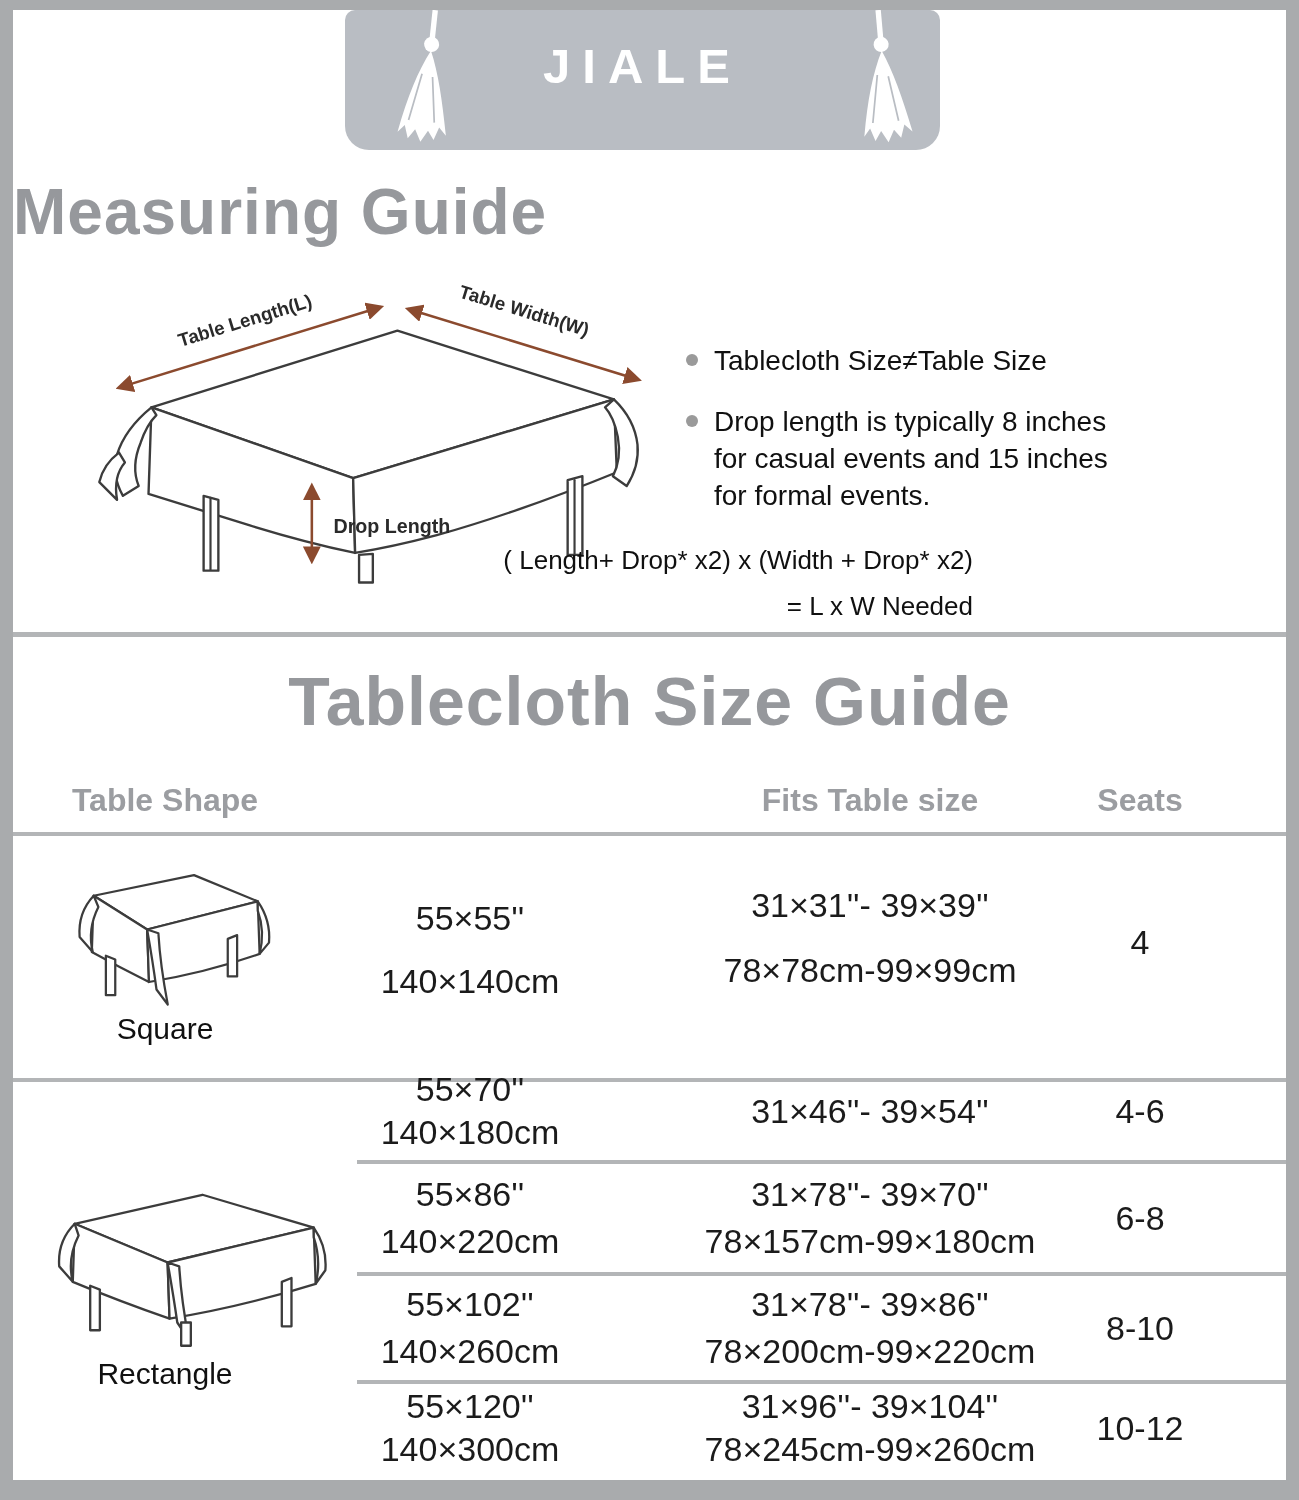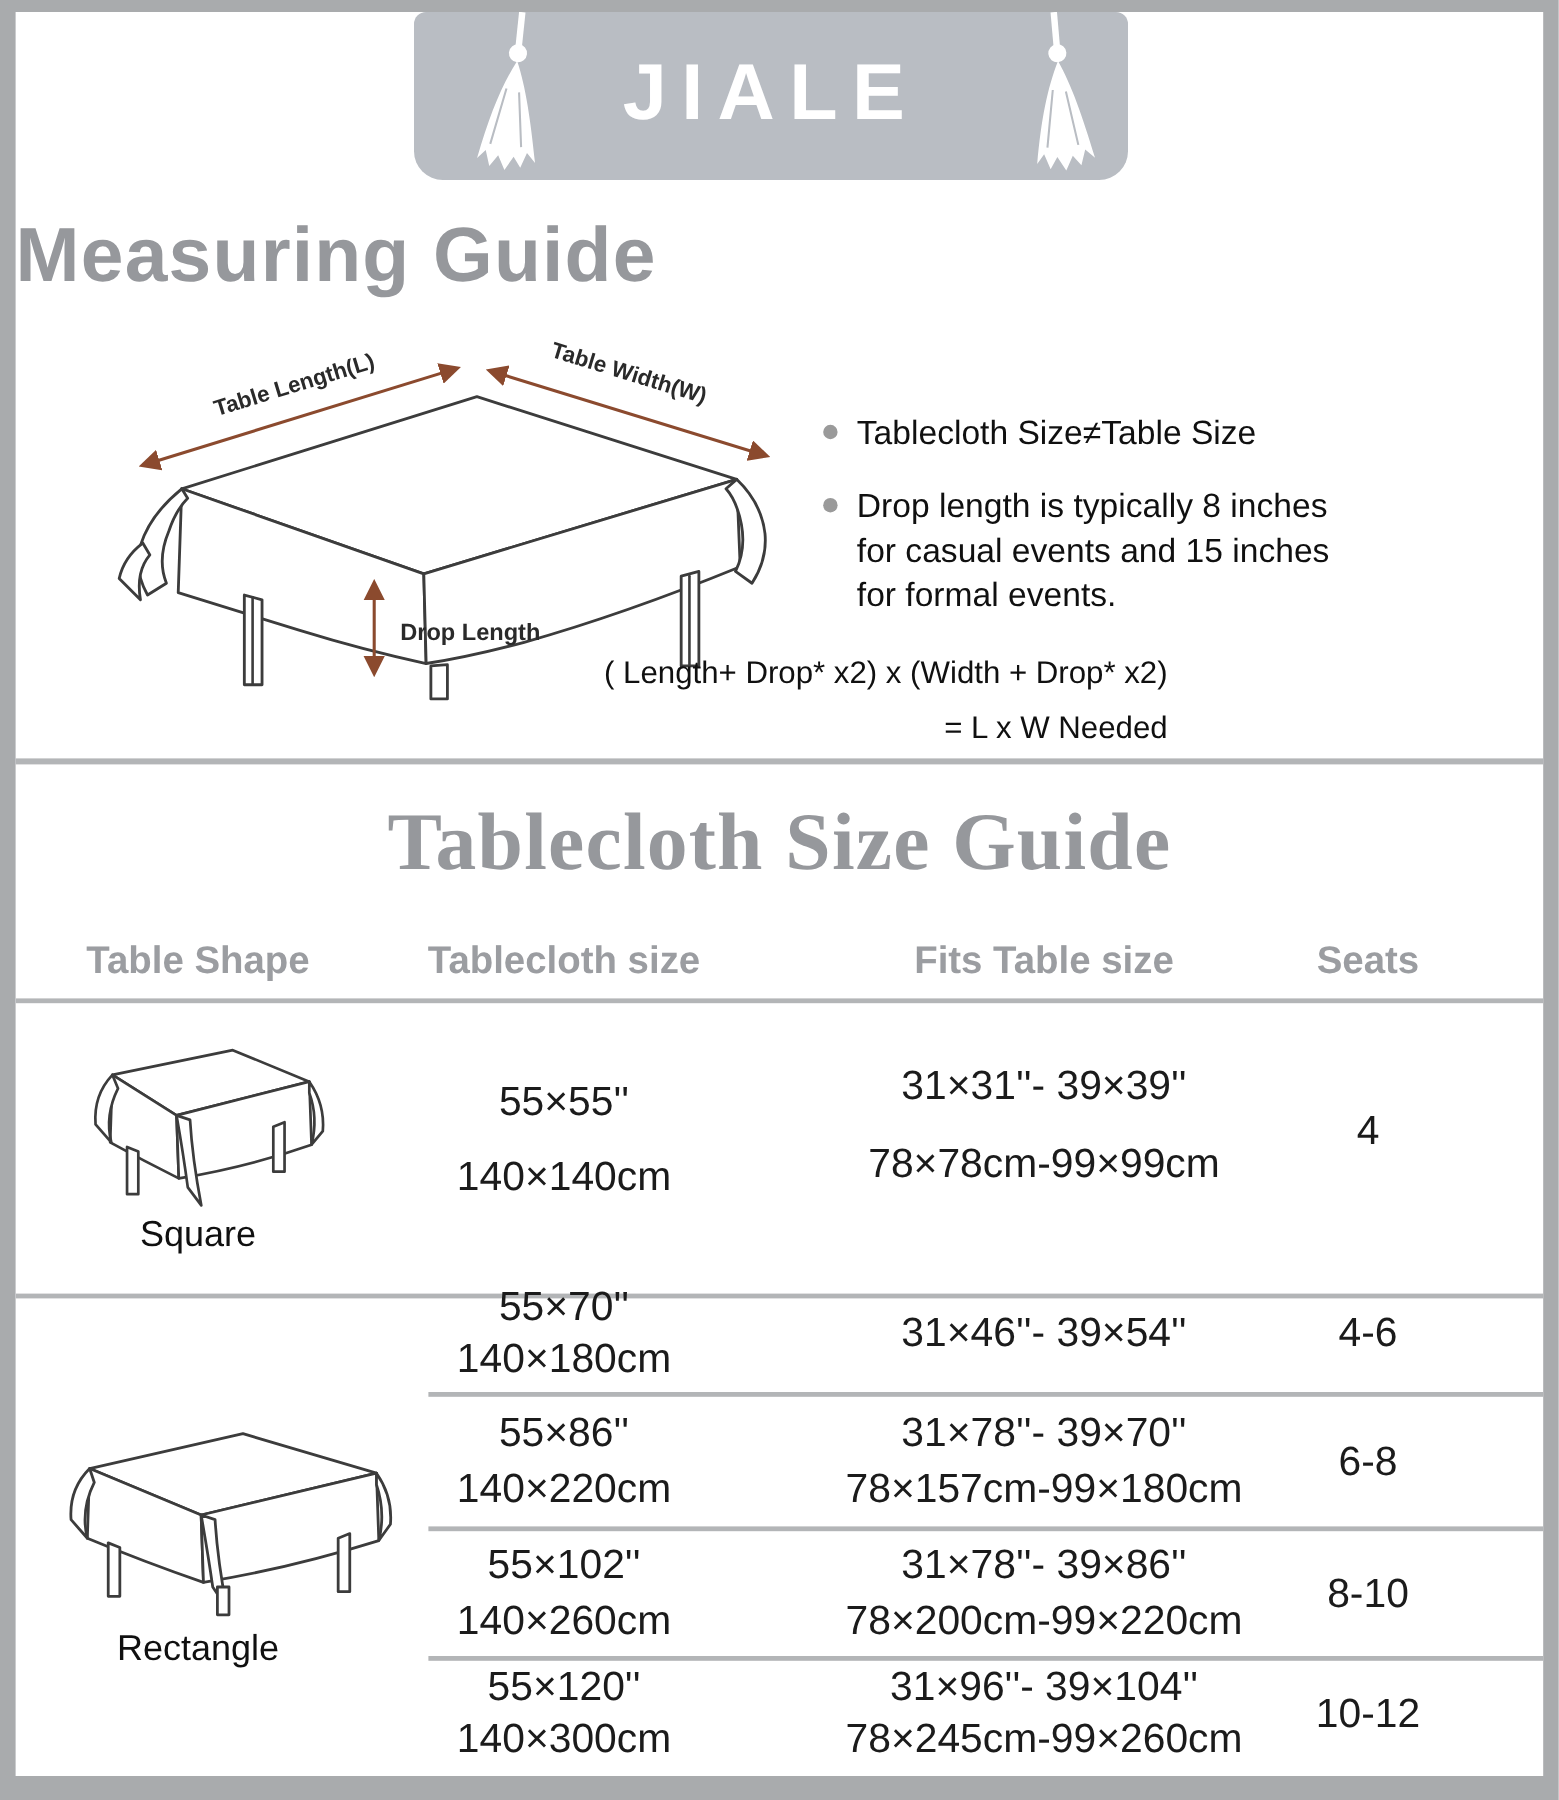--- a/index.html
+++ b/index.html
@@ -15,21 +15,21 @@
     font-family:"Liberation Sans","DejaVu Sans",sans-serif;
     color:#1b1b1b;
   }
   
   .banner{
     position:absolute;left:332px;top:0;width:595px;height:140px;
     background:#b9bdc3;border-radius:10px 10px 24px 24px;
   }
   .logo{
     position:absolute;left:0;right:0;top:28px;text-align:center;
-    font-size:66px;font-weight:bold;color:#ffffff;letter-spacing:12px;
+    font-size:49px;font-weight:bold;color:#ffffff;letter-spacing:12px;
   }
   .tassel{position:absolute;top:0;width:80px;height:140px;}
   .tassel.left{left:48px;}
   .tassel.right{right:20px;}
   
   .mg-title{
     position:absolute;left:0;right:0;top:165px;text-align:left;
     font-size:64px;font-weight:bold;color:#96989c;letter-spacing:1px;
   }
   .diagram{position:absolute;left:45px;top:258px;width:610px;height:318px;}
@@ -39,21 +39,21 @@
   .bullet-dot{flex:0 0 12px;width:12px;height:12px;border-radius:50%;background:#9a9a9a;margin:11px 16px 0 0;}
   .bullet-text{font-size:28px;line-height:1.32;color:#101010;}
   .formula{
     position:absolute;left:400px;top:528px;width:560px;text-align:right;
     font-size:26px;line-height:1.75;color:#101010;
   }
   .section-divider{position:absolute;left:-13px;top:622px;width:1299px;height:5px;background:#b3b5b7;}
   
   .sg-title{
     position:absolute;left:0;right:0;top:652px;text-align:center;
-    font-size:68px;font-weight:bold;color:#96989c;letter-spacing:1px;font-family:Liberation Serif, serif;
+    font-size:68px;font-weight:bold;color:#96989c;letter-spacing:1px;
   }
   .thead-cell{position:absolute;top:772px;text-align:center;font-size:32px;font-weight:bold;color:#9b9da1;}
   .col-shape{left:17px;width:270px;}
   .col-cloth{left:317px;width:280px;}
   .col-fits{left:637px;width:440px;}
   .col-seats{left:1037px;width:180px;}
   .hr{position:absolute;left:0;right:0;height:4px;background:#b3b5b7;}
   .hr.head{top:822px;}
   .hr.square-bottom{top:1068px;}
   .hr.partial{left:344px;}
@@ -155,21 +155,20 @@
   <div class="formula">
     <div>( Length+ Drop* x2) x (Width + Drop* x2)</div>
     <div>= L x W Needed</div>
   </div>
 
   <div class="section-divider"></div>
 
   <div class="sg-title">Tablecloth Size Guide</div>
 
   <div class="thead-cell col-shape">Table Shape</div>
-  <div class="thead-cell col-cloth">Tablecloth size</div>
   <div class="thead-cell col-fits">Fits Table size</div>
   <div class="thead-cell col-seats">Seats</div>
   <div class="hr head"></div>
 
   <svg class="shape-art square" viewBox="0 0 240 160">
     <path class="art-stroke" d="M45 36 L152 14 L220 42 L102 72 Z"></path>
     <path class="art-stroke" d="M45 36 L102 72 L104 128 Q72 112 43 96 Z"></path>
     <path class="art-stroke" d="M102 72 L220 42 L222 98 Q165 118 104 128 Z"></path>
     <path class="art-stroke" d="M102 72 Q108 106 112 136 L124 152 Q116 110 114 76 Z"></path>
     <path class="art-stroke" d="M45 36 Q28 54 30 80 L44 96 Q38 72 50 48 Z"></path>

